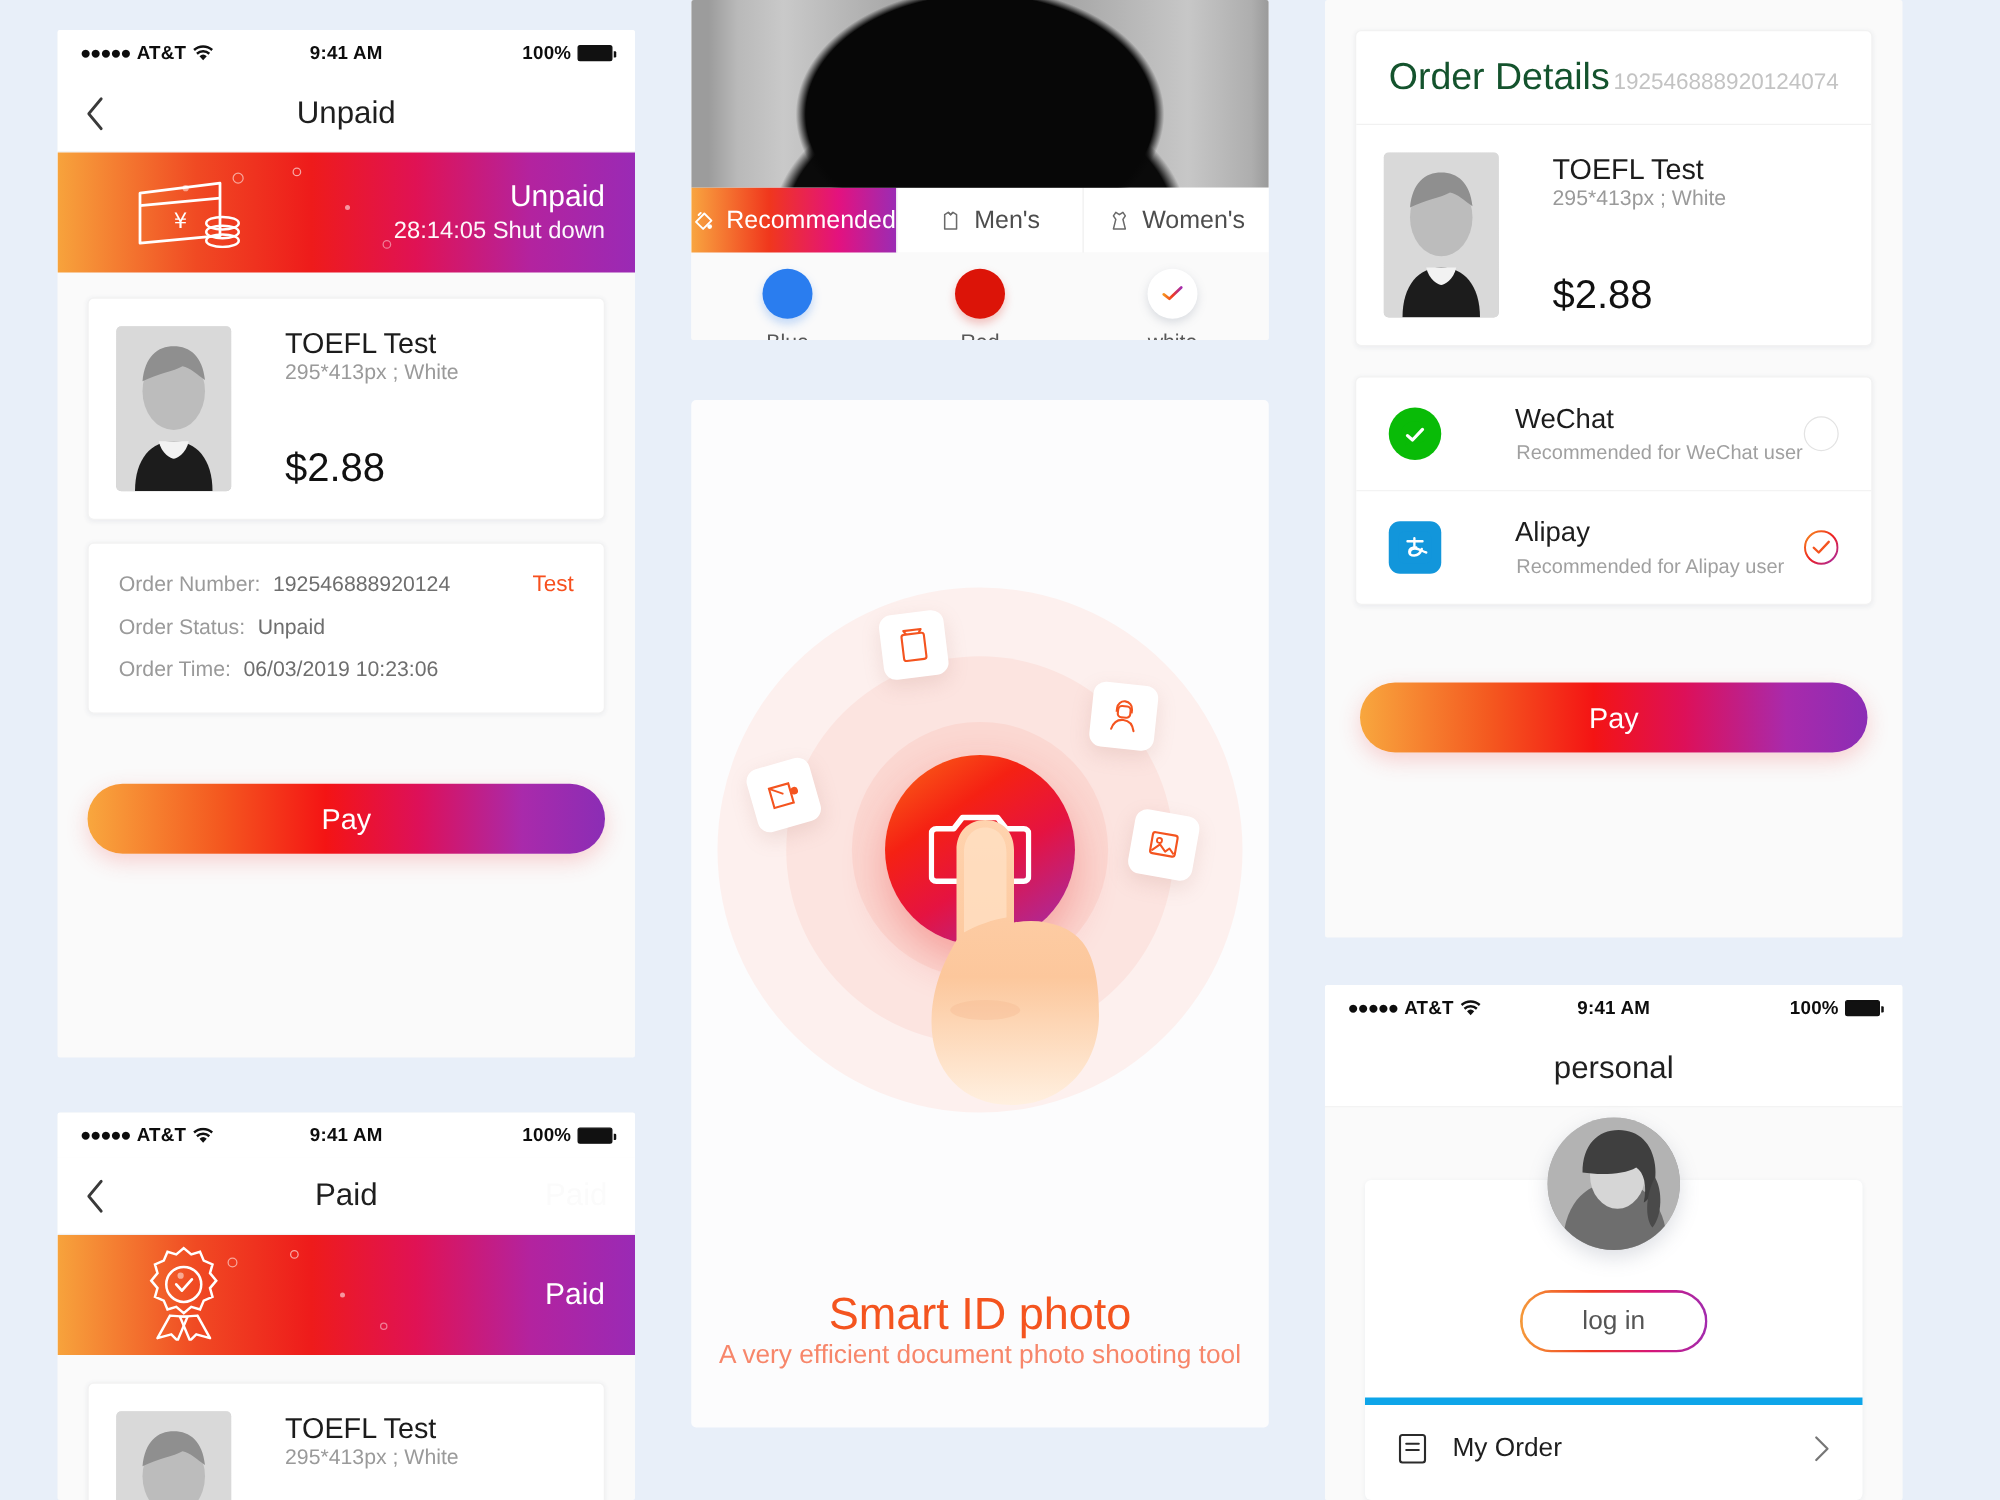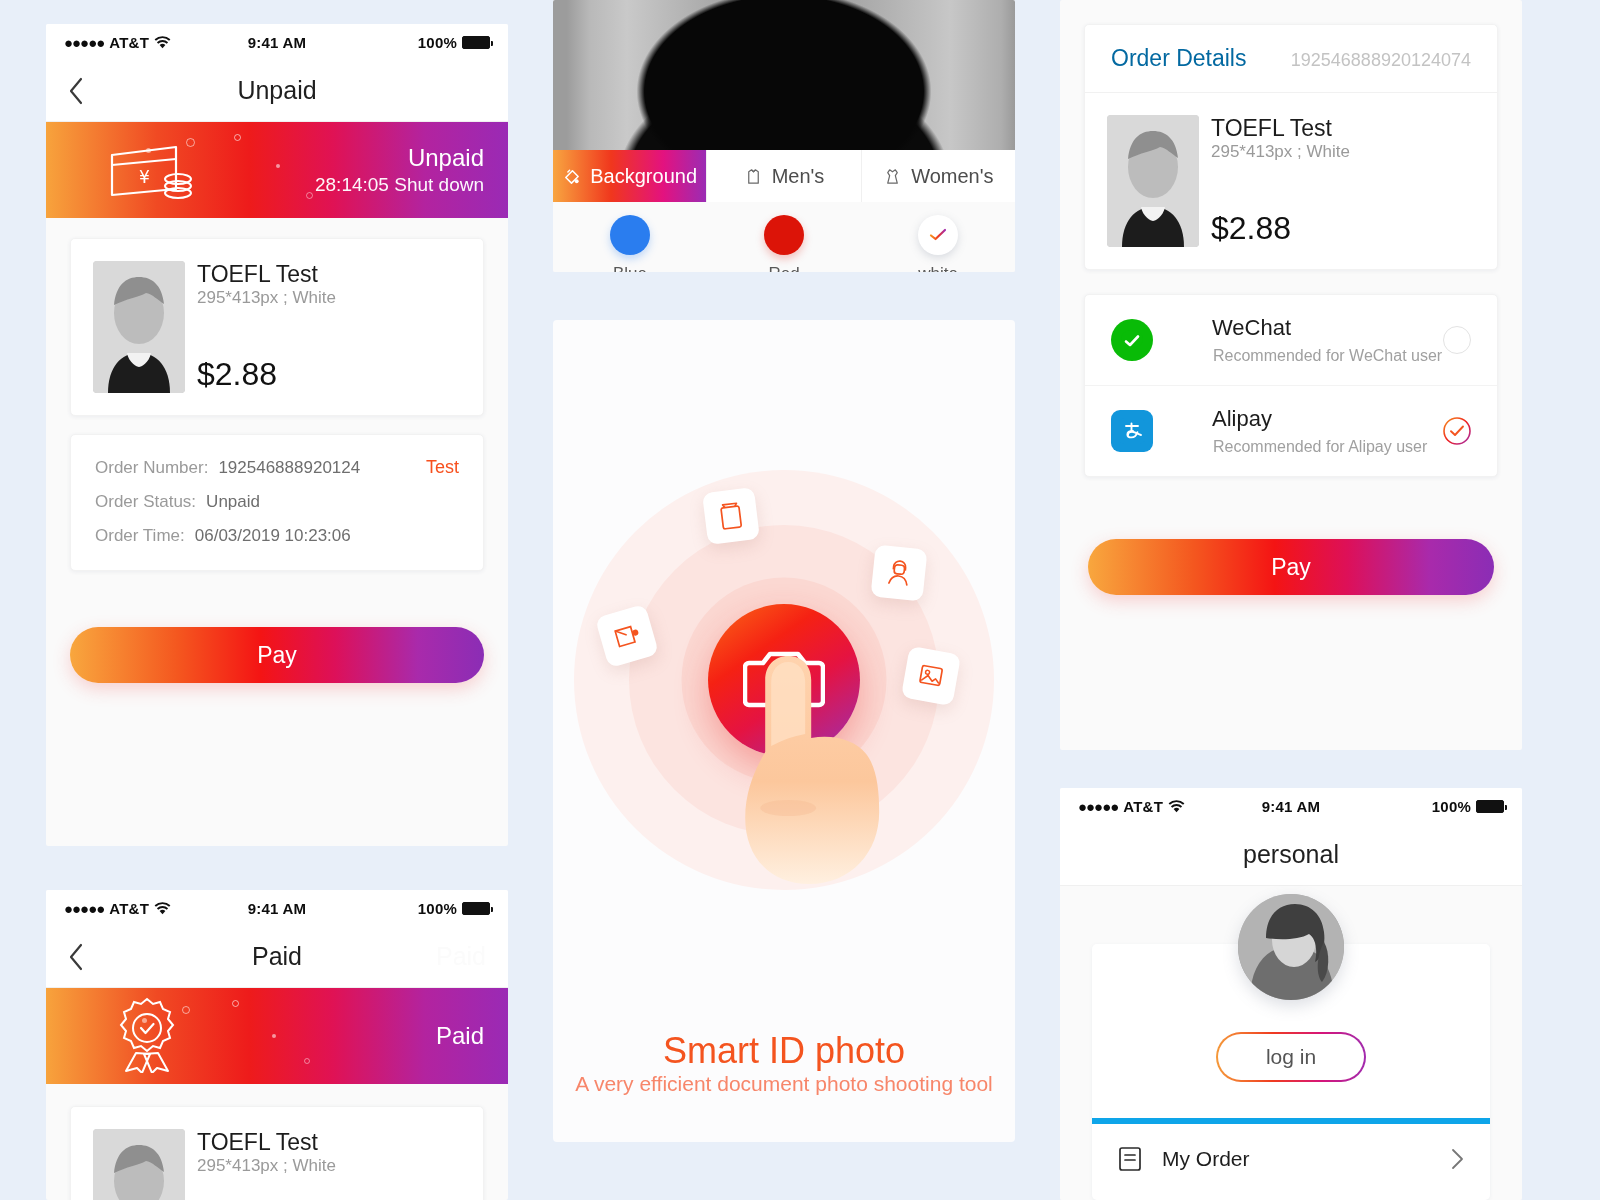--- a/index.html
+++ b/index.html
@@ -81,21 +81,21 @@
     background: #fff; border-radius: 5px;
     box-shadow: 0 1px 4px rgba(40,60,100,.07);
     border: 1px solid #f2f2f2;
   }
   .prod-row { display: flex; padding: 22px; }
   .prod-photo {
     width: 92px; height: 132px; border-radius: 4px; flex: none;
     background: linear-gradient(#d6d6d6, #c9c9c9);
     position: relative; overflow: hidden;
   }
-  .prod-info { padding-left: 12px; display: flex; flex-direction: column; }
+  .prod-info { padding-left: 43px; display: flex; flex-direction: column; }
   .prod-name { font-size: 23px; color: #1c1c1c; }
   .prod-spec { font-size: 17px; color: #9a9a9a; }
   .prod-price { font-size: 32px; color: #111; margin-top: auto; }
 
   .meta-card { padding: 22px 24px 24px; }
   .meta-row { display: flex; align-items: baseline; margin-bottom: 14px; font-size: 17px; }
   .meta-row:last-child { margin-bottom: 0; }
   .meta-label { color: #9a9a9a; }
   .meta-value { color: #6e6e6e; margin-left: 10px; }
   .meta-copy { margin-left: auto; color: #f7501e; font-size: 18px; }
@@ -164,21 +164,21 @@
     display: flex; align-items: center; justify-content: center;
   }
   .splash-title { font-size: 36px; color: #f4541f; font-weight: 400; }
   .splash-sub { font-size: 21px; color: #f7866a; }
 
   
   .sec-head {
     display: flex; align-items: baseline; padding: 20px 26px;
     border-bottom: 1px solid #f1f1f1;
   }
-  .sec-title { font-size: 23px; color: #0369a1; }
+  .sec-title { font-size: 30px; color: #14532d; }
   .sec-meta  { margin-left: auto; font-size: 18px; color: #c3c3c3; }
   .pay-row { display: flex; align-items: center; padding: 20px 26px; border-bottom: 1px solid #f3f3f3; }
   .pay-row:last-child { border-bottom: none; }
   .pay-logo { width: 42px; height: 42px; border-radius: 9px; flex: none; display:flex; align-items:center; justify-content:center; }
   .pay-logo.wechat { background: #09bb07; border-radius: 50%; }
   .pay-logo.alipay { background: #1296db; }
   .pay-texts { padding-left: 20px; }
   .pay-name { font-size: 22px; color: #1c1c1c; margin-left: 39px; }
   .pay-desc { font-size: 16px; color: #a0a0a0; margin-top: 6px; margin-left: 40px; }
   .radio { margin-left: auto; width: 28px; height: 28px; border-radius: 50%; border: 1.5px solid #e3e3e3; }
@@ -372,21 +372,21 @@
 
   <div class="panel" style="left:553px; top:0px; width:462px; height:272px;">
     <div class="photo-crop"></div>
     <div class="tabs">
       <div class="tab active">
         <svg width="19" height="19" viewBox="0 0 20 20">
           <path d="M4 11 11 4l6 6-7 7z" fill="none" stroke="#fff" stroke-width="1.6" stroke-linejoin="round"></path>
           <path d="M8 3.5 6.2 5.3" stroke="#fff" stroke-width="1.6" stroke-linecap="round"></path>
           <circle cx="15.5" cy="15" r="2" fill="#fff"></circle>
         </svg>
-        <span>Background</span>
+        <span>Recommended</span>
       </div>
       <div class="tab">
         <svg width="19" height="19" viewBox="0 0 20 20">
           <path d="M5 5V17h10V5l-3-2-2 2-2-2z" fill="none" stroke="#6a6a6a" stroke-width="1.3" stroke-linejoin="round"></path>
           <path d="M8 3l2 2 2-2" fill="none" stroke="#6a6a6a" stroke-width="1.3"></path>
         </svg>
         <span>Men's</span>
       </div>
       <div class="tab">
         <svg width="19" height="19" viewBox="0 0 20 20">

